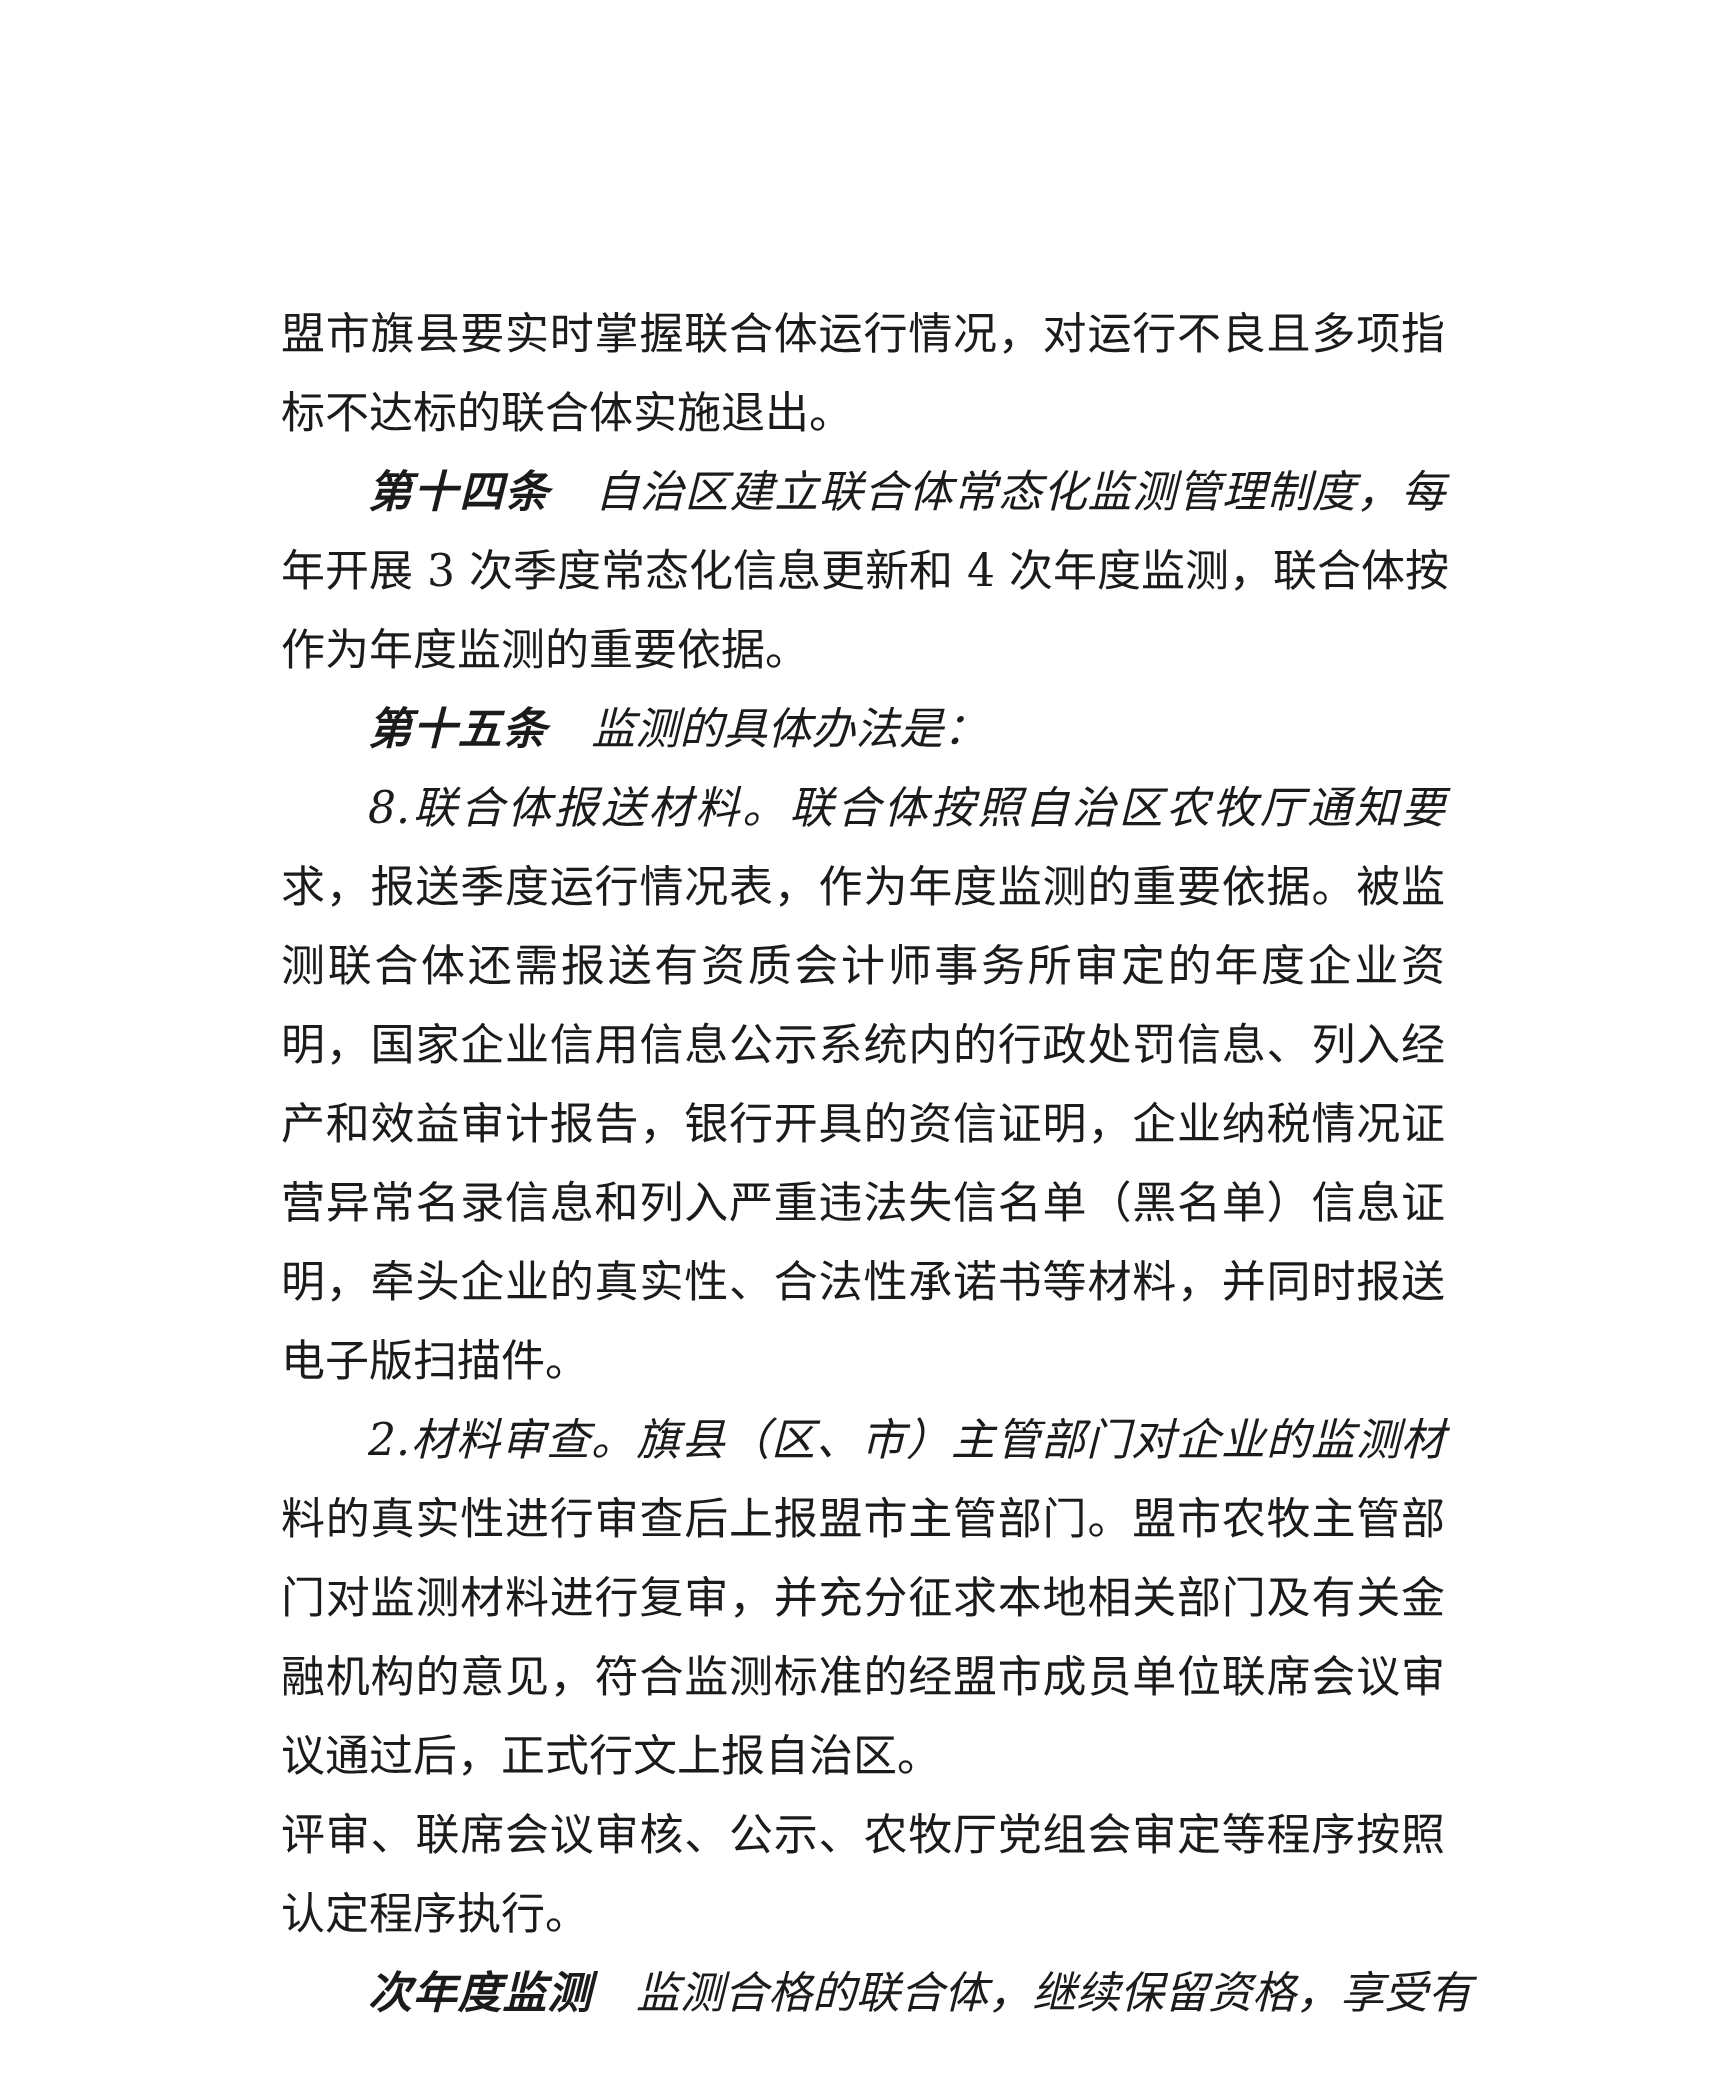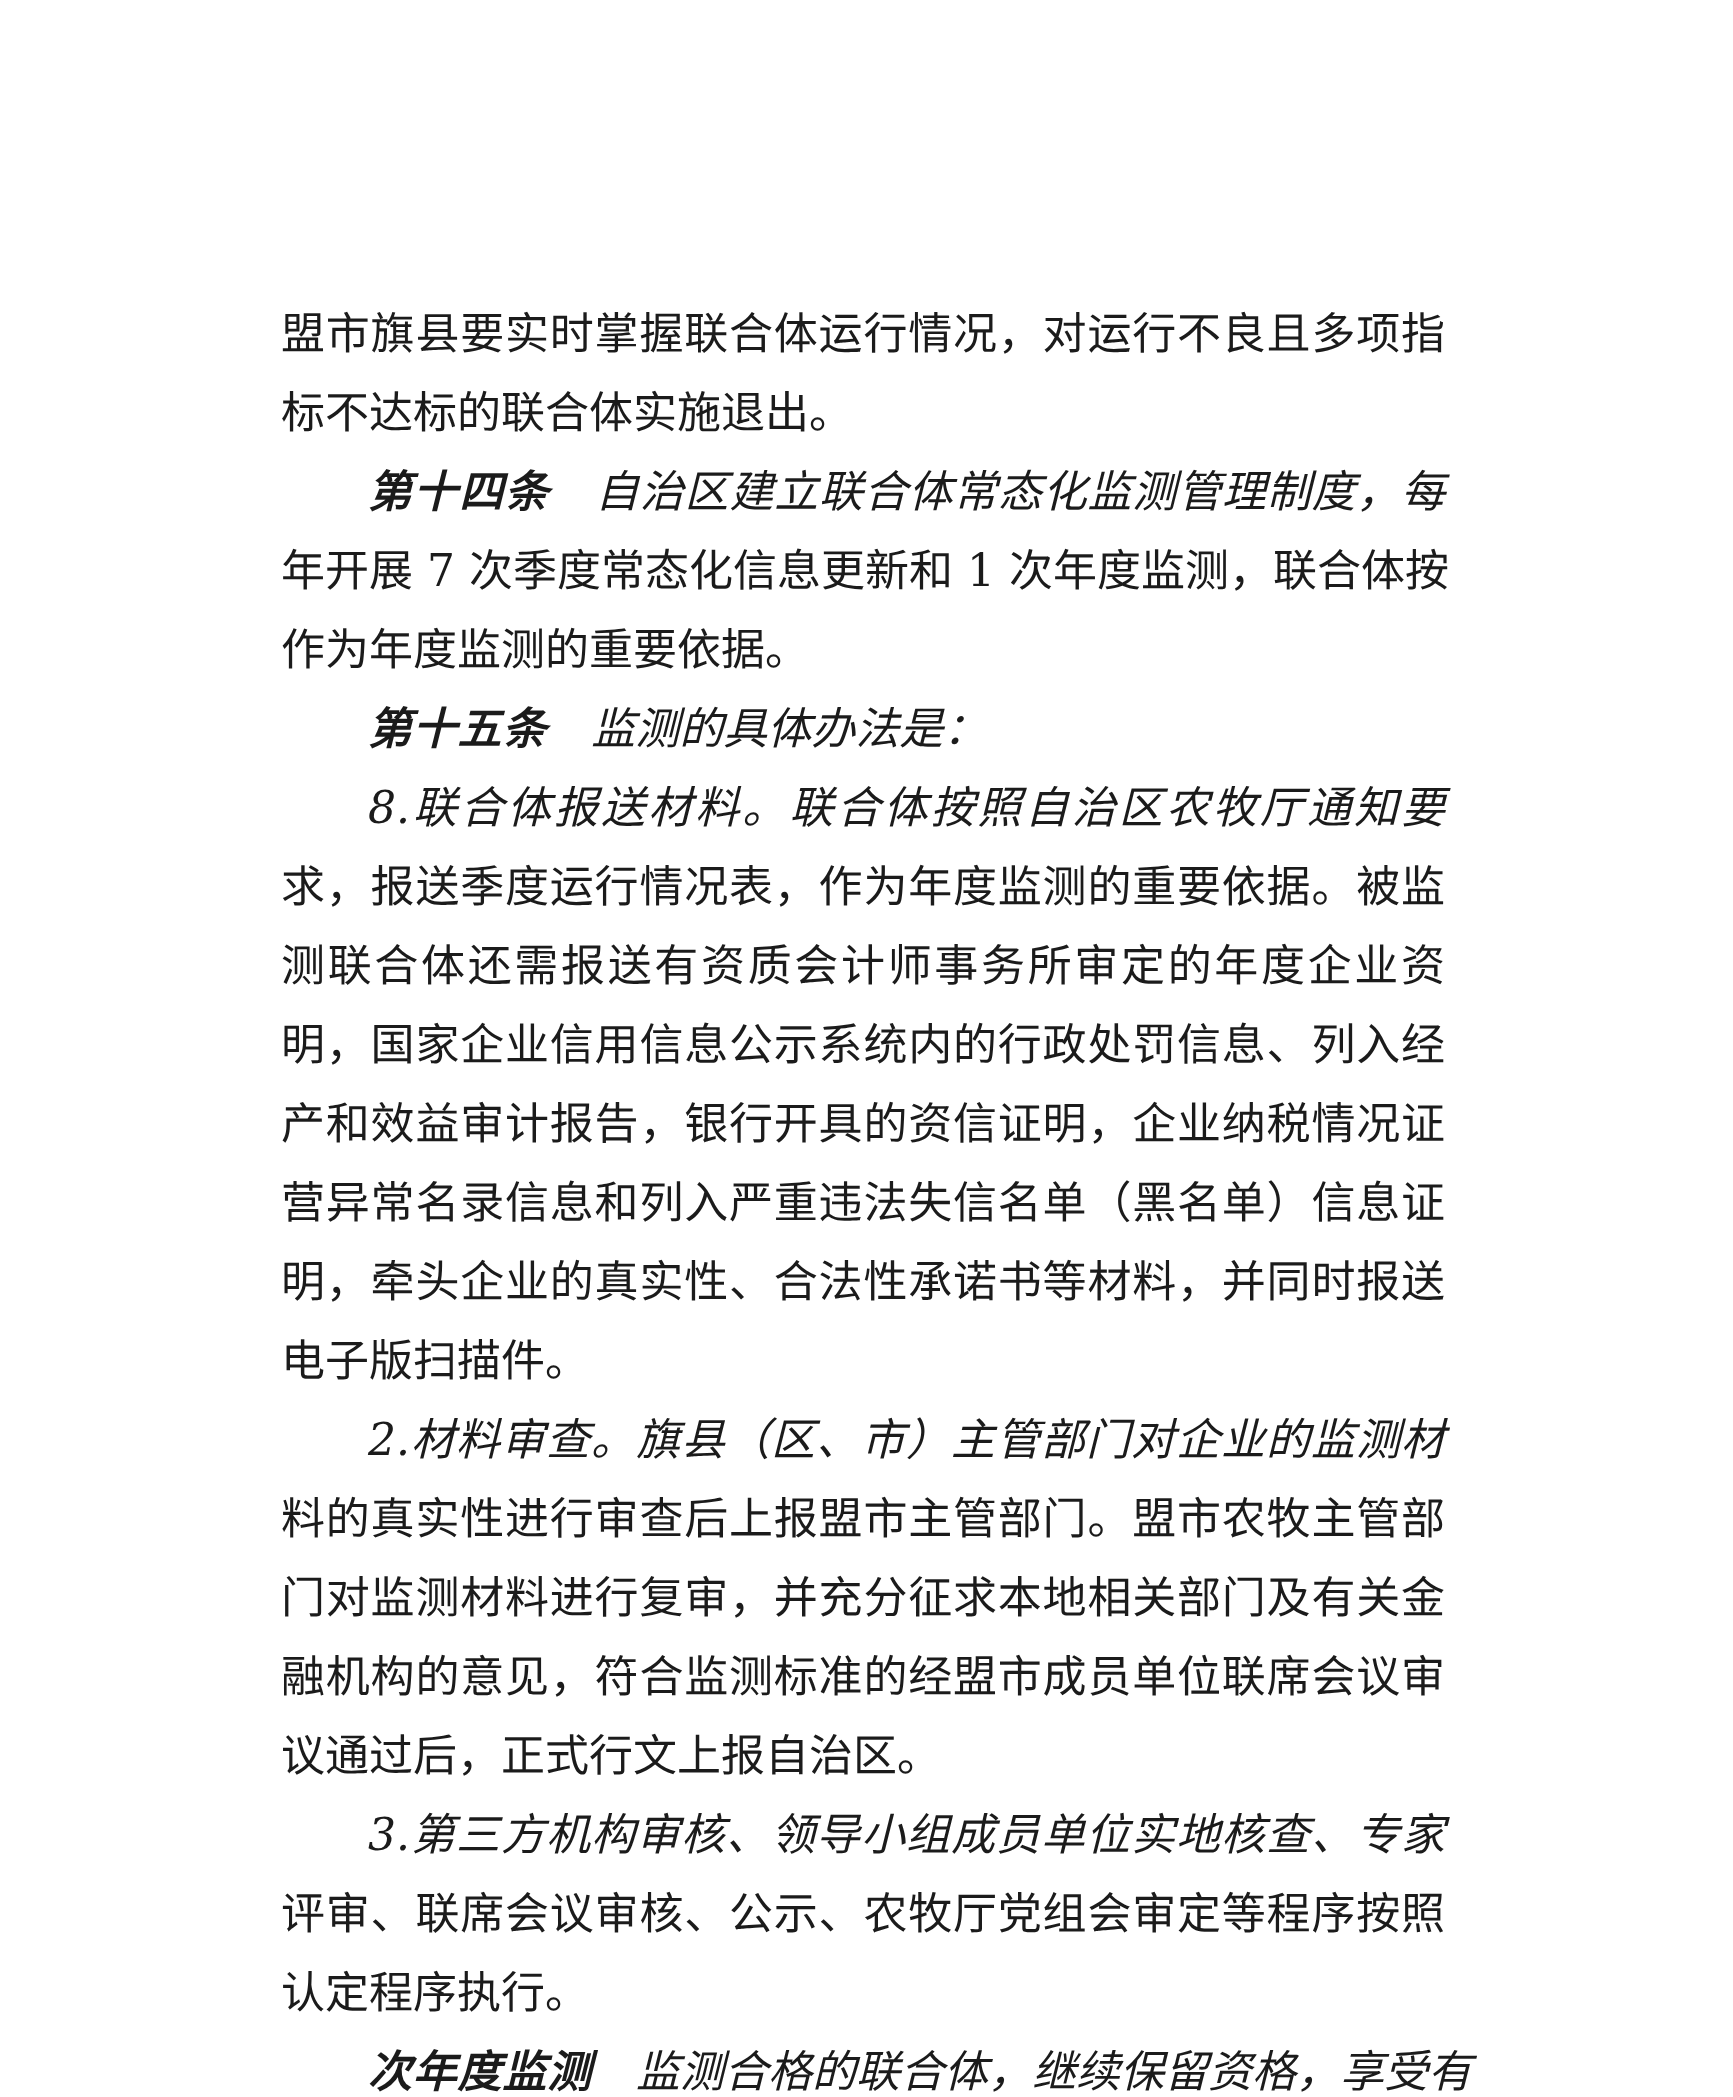--- a/index.html
+++ b/index.html
@@ -53,35 +53,34 @@
   }
 </style>
 </head>
 <body style="background: rgb(255, 255, 255);">
 
 <div class="page">
   <div class="text-block" id="doc" style="color: rgb(27, 27, 27);">
       <div class="line just">盟市旗县要实时掌握联合体运行情况，对运行不良且多项指</div>
       <div class="line left">标不达标的联合体实施退出。</div>
       <div class="line just indent"><span class="term">第十四条</span>　自治区建立联合体常态化监测管理制度，每</div>
-      <div class="line just">年开展 7 次季度常态化信息更新和 1 次年度监测，联合体按</div>
+      <div class="line just">年开展 3 次季度常态化信息更新和 4 次年度监测，联合体按</div>
       <div class="line left">作为年度监测的重要依据。</div>
       <div class="line left indent"><span class="term">第十五条</span>　监测的具体办法是：</div>
       <div class="line just indent">8.联合体报送材料。联合体按照自治区农牧厅通知要</div>
       <div class="line just">求，报送季度运行情况表，作为年度监测的重要依据。被监</div>
       <div class="line just">测联合体还需报送有资质会计师事务所审定的年度企业资</div>
       <div class="line just">明，国家企业信用信息公示系统内的行政处罚信息、列入经</div>
       <div class="line just">产和效益审计报告，银行开具的资信证明，企业纳税情况证</div>
       <div class="line just">营异常名录信息和列入严重违法失信名单（黑名单）信息证</div>
       <div class="line just">明，牵头企业的真实性、合法性承诺书等材料，并同时报送</div>
       <div class="line left">电子版扫描件。</div>
       <div class="line just indent">2.材料审查。旗县（区、市）主管部门对企业的监测材</div>
       <div class="line just">料的真实性进行审查后上报盟市主管部门。盟市农牧主管部</div>
       <div class="line just">门对监测材料进行复审，并充分征求本地相关部门及有关金</div>
       <div class="line just">融机构的意见，符合监测标准的经盟市成员单位联席会议审</div>
       <div class="line left">议通过后，正式行文上报自治区。</div>
-      <div class="line just indent">3.第三方机构审核、领导小组成员单位实地核查、专家</div>
       <div class="line just">评审、联席会议审核、公示、农牧厅党组会审定等程序按照</div>
       <div class="line left">认定程序执行。</div>
       <div class="line just indent"><span class="term">次年度监测</span>　监测合格的联合体，继续保留资格，享受有</div>
     </div>
 </div>
 
 
 </body></html>

